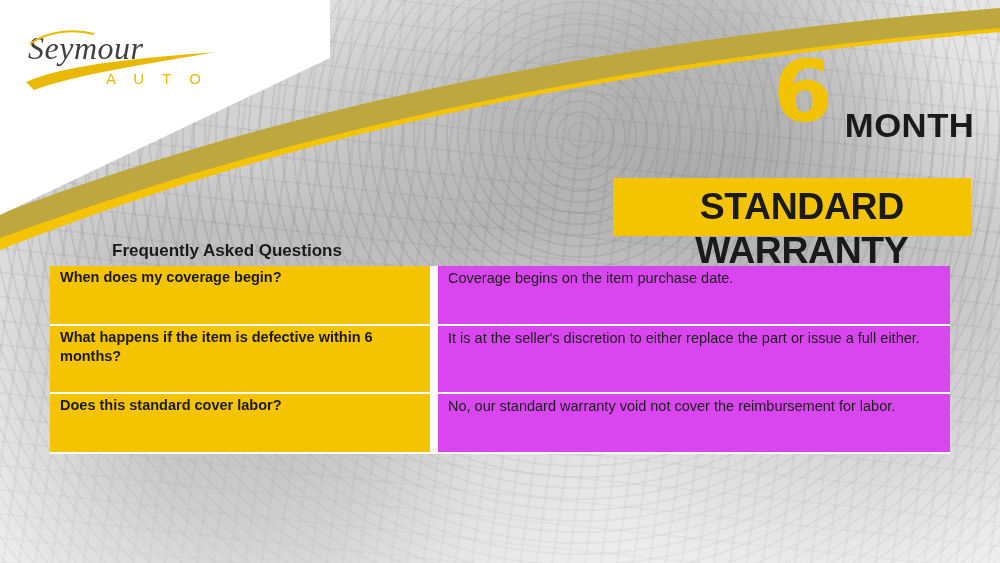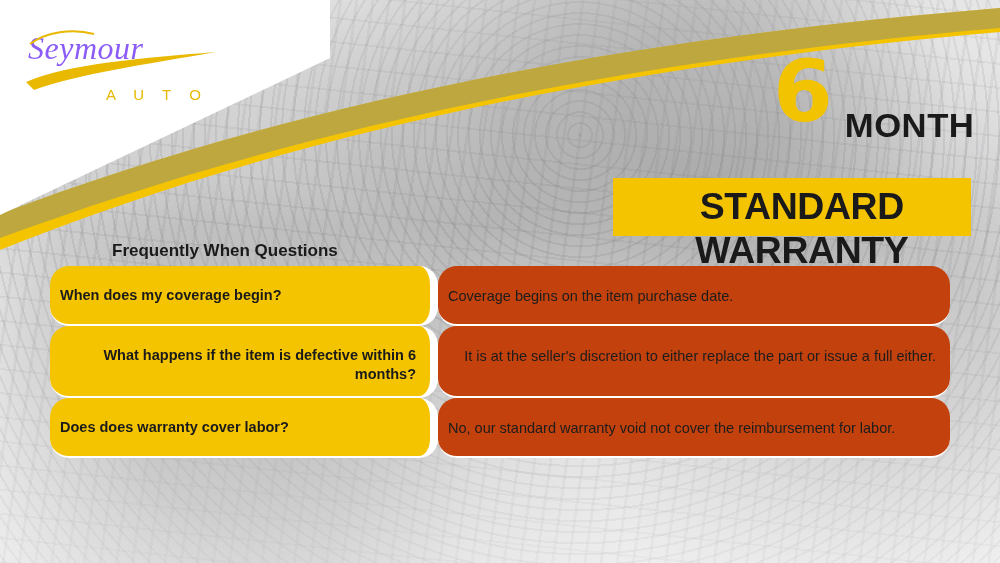--- a/index.html
+++ b/index.html
@@ -121,27 +121,27 @@
     height: 86px;
   }
   .logo-name {
     position: absolute;
     left: 8px;
     top: 12px;
     font-family: "Liberation Serif", serif;
     font-style: italic;
     font-weight: 400;
     font-size: 32px;
-    color: #8b5cf6;
+    color: #404040;
     letter-spacing: 0.5px;
   }
   .logo-sub {
     position: absolute;
     left: 86px;
-    top: 68px;
+    top: 52px;
     font-family: "Liberation Sans", sans-serif;
     font-weight: 400;
     font-size: 15px;
     letter-spacing: 7px;
     color: #E8B900;
   }
 
   
   .faq-title {
     position: absolute;
@@ -156,47 +156,46 @@
     position: absolute;
     left: 50px;
     top: 266px;
     width: 900px;
     border-collapse: separate;
     border-spacing: 0;
   }
   .faq-table tr { }
   .faq-table td {
     vertical-align: top;
-    padding: 20px 14px 12px 10px;
+    padding: 2px 14px 12px 10px;
     border-bottom: 2px solid #ffffff;
-    border-radius: 19px;
   }
   .faq-q {
     width: 388px;
     background: #F5C400;
     font-family: "Liberation Sans", sans-serif;
     font-weight: 700;
     font-size: 14.5px;
     line-height: 19px;
     color: #1a1a1a;
     border-right: 8px solid #ffffff;
   }
   .faq-a {
-    background: #c2410c;
+    background: #d946ef;
     font-family: "Liberation Sans", sans-serif;
     font-weight: 400;
     font-size: 14.5px;
     line-height: 20px;
     color: #1d1d1d;
     text-align: justify;
     padding-left: 14px;
     padding-right: 26px;
   }
   .faq-row-0 .faq-q, .faq-row-0 .faq-a { height: 60px; }
-  .faq-row-1 .faq-q, .faq-row-1 .faq-a { height: 68px; text-align: right; }
+  .faq-row-1 .faq-q, .faq-row-1 .faq-a { height: 68px; }
   .faq-row-2 .faq-q, .faq-row-2 .faq-a { height: 60px; }
   .faq-row-3 .faq-q, .faq-row-3 .faq-a { height: 62px; border-bottom: none; }
 </style>
 </head>
 <body>
 
 <div id="page">
 
   <div class="bg-photo"></div>
   <div class="bg-detail"></div>
@@ -217,32 +216,32 @@
       <path d="M6,64 C48,46 120,40 196,34 C128,46 58,56 14,72 Z" fill="#E8B900"></path>
       <path d="M10,26 C26,14 52,10 74,16" stroke="#E8B900" stroke-width="2" fill="none"></path>
     </svg>
   </div>
 
   <div class="six">6</div>
   <div class="month">MONTH</div>
   <div class="warranty-band"></div>
   <div class="warranty-text">STANDARD WARRANTY</div>
 
-  <div class="faq-title">Frequently When Questions</div>
+  <div class="faq-title">Frequently Asked Questions</div>
 
   <table class="faq-table">
     <tbody>
       <tr class="faq-row-0">
         <td class="faq-q">When does my coverage begin?</td>
         <td class="faq-a">Coverage begins on the item purchase date.</td>
       </tr>
       <tr class="faq-row-1">
         <td class="faq-q">What happens if the item is defective within 6 months?</td>
         <td class="faq-a">It is at the seller's discretion to either replace the part or issue a full either.</td>
       </tr>
       <tr class="faq-row-2">
-        <td class="faq-q">Does does warranty cover labor?</td>
+        <td class="faq-q">Does this standard cover labor?</td>
         <td class="faq-a">No, our standard warranty void not cover the reimbursement for labor.</td>
       </tr>
     </tbody>
   </table>
 
 </div>
 
 </body></html>

